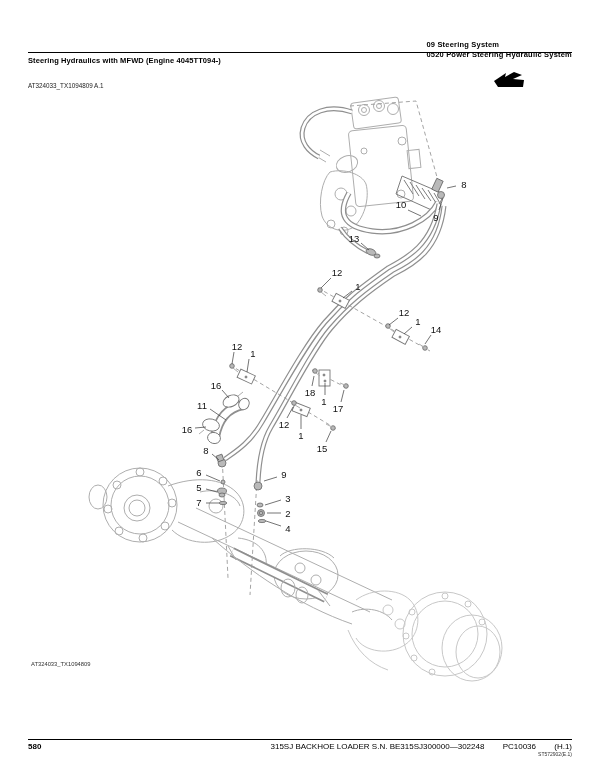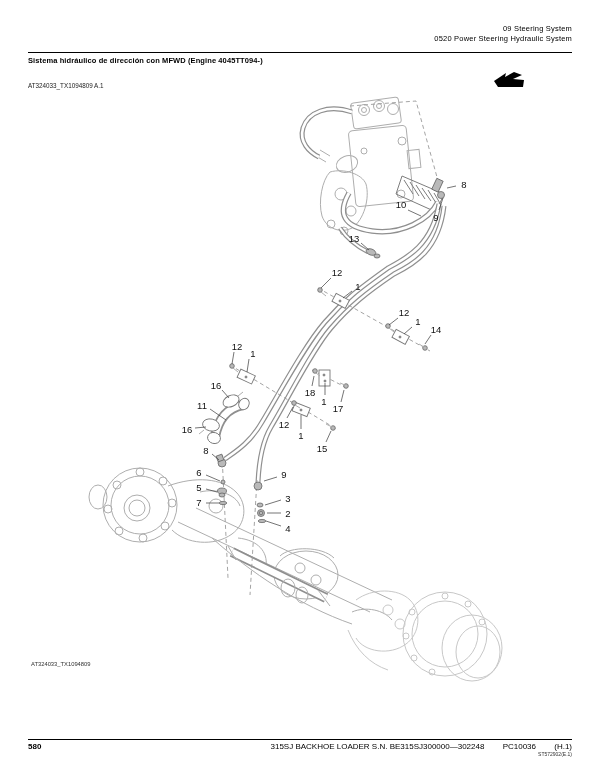--- a/index.html
+++ b/index.html
@@ -2,22 +2,22 @@
 <html><head>
 <meta charset="utf-8">
 <style>
   html,body{margin:0;padding:0;}
   body{
     width:600px;height:776px;position:relative;background:#ffffff;
     font-family:"Liberation Sans", sans-serif;color:#000;overflow:hidden;
   }
   .layer{position:absolute;left:0;top:0;}
   
-  .hdr-right{position:absolute;right:28px;top:24px;text-align:right;
-    font-size:7.5px;font-weight:normal;line-height:10px;letter-spacing:.2px;}
+  .hdr-right{position:absolute;right:28px;top:40px;
+    font-size:7.5px;font-weight:bold;line-height:10px;letter-spacing:.2px;}
   .hdr-rule{position:absolute;left:28px;right:28px;top:52px;height:0;
     border-top:1.6px solid #000;}
   .titles{position:absolute;left:28px;top:57px;font-size:7.5px;font-weight:bold;
     line-height:8px;letter-spacing:.1px;}
   .figref{position:absolute;left:28px;top:82px;font-size:6.3px;color:#222;}
   .nav-arrow{position:absolute;left:492px;top:70px;width:34px;height:20px;}
   
   .imgref{position:absolute;left:31px;top:661px;font-size:5.8px;color:#333;}
   
   .ftr-rule{position:absolute;left:28px;right:28px;top:739px;height:0;
@@ -275,21 +275,21 @@
     </g>
 </svg>
 
 <div class="hdr-right">
   <div>09 Steering System</div>
   <div>0520 Power Steering Hydraulic System</div>
 </div>
 <div class="hdr-rule"></div>
 
 <div class="titles">
-  <div>Sistema hidráulico de dirección con MFWD (Engine 4045TT094-)</div>
+  <div>Steering Hydraulics with MFWD (Engine 4045TT094-)</div>
 </div>
 <div class="figref">AT324033_TX1094809 A.1</div>
 
 <svg class="nav-arrow" viewBox="0 0 34 20">
   <path fill="#000" d="M2,11 L14,3 L13,7 L22,2 L30,5 L21,9 L32,10 L31,17 L6,17 Z"></path>
 </svg>
 
 <div class="imgref">AT324033_TX1094809</div>
 
 <div class="ftr-rule"></div>

